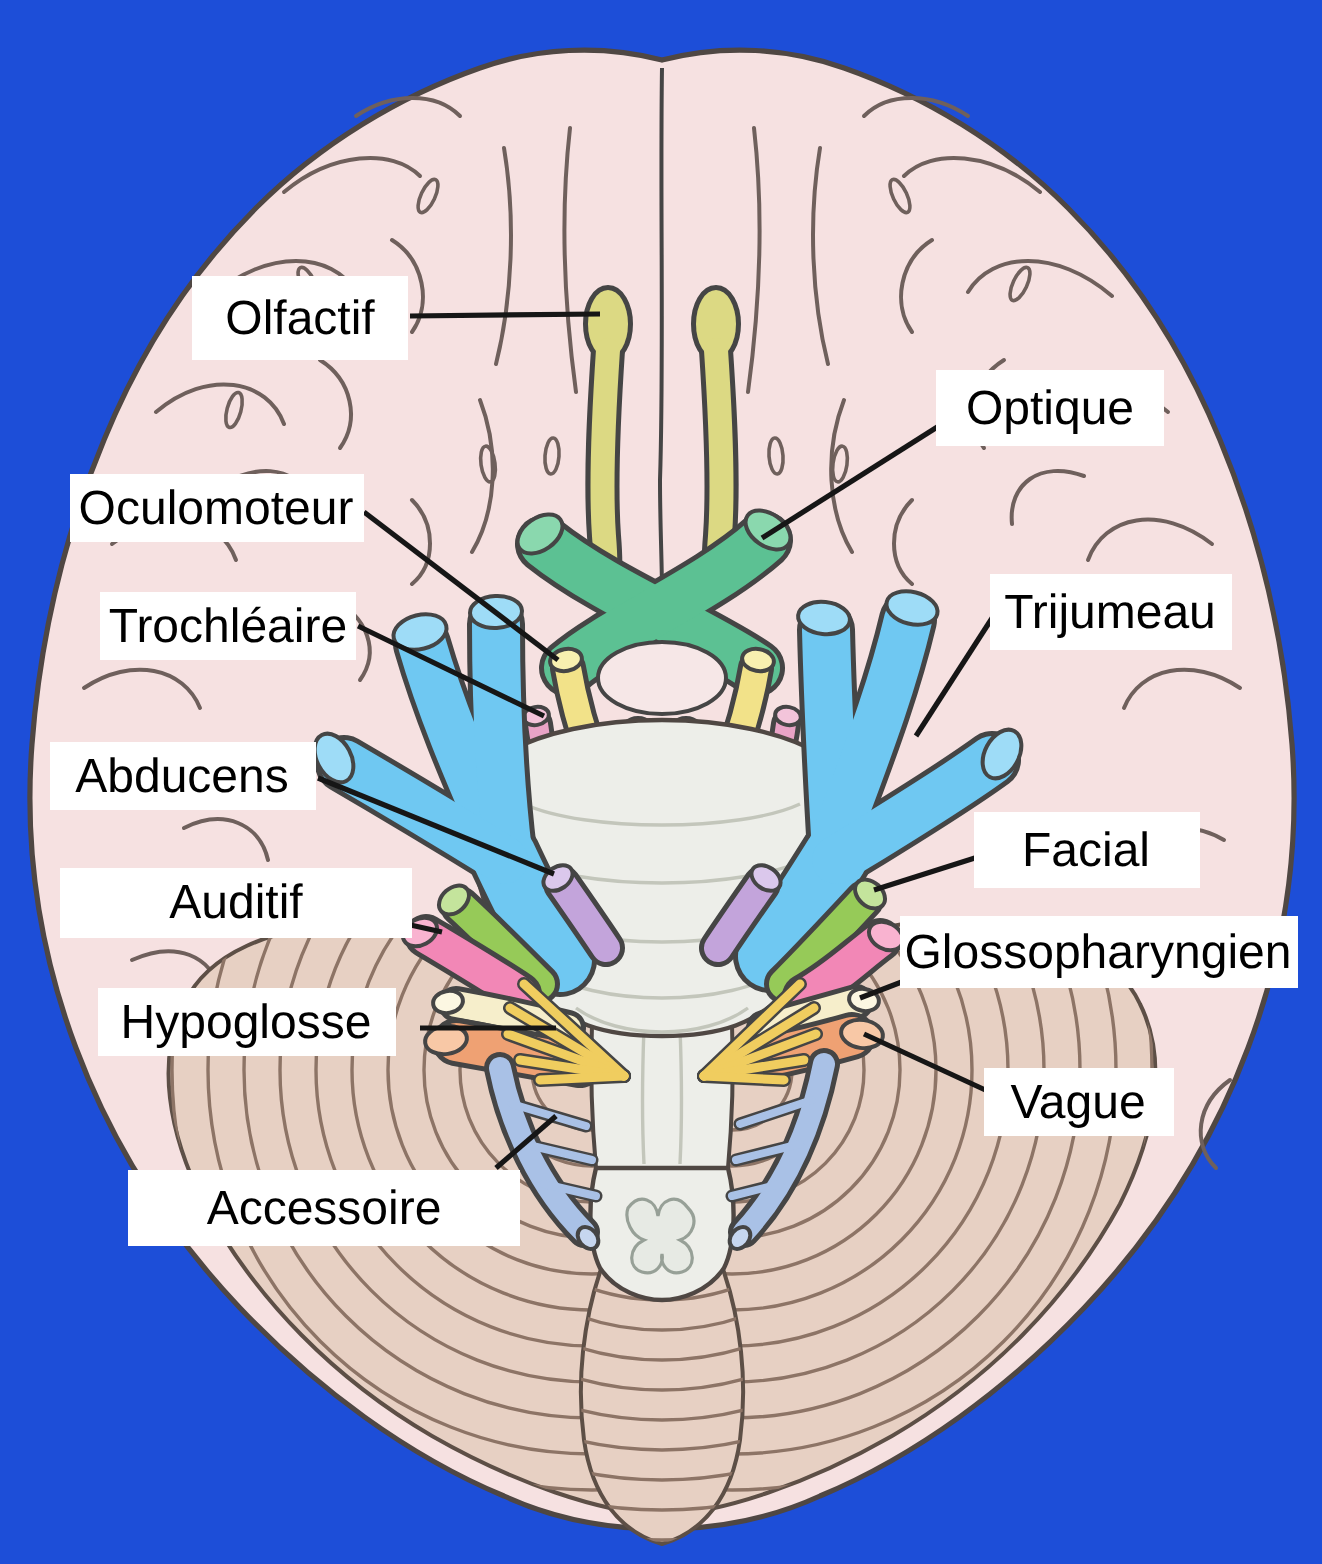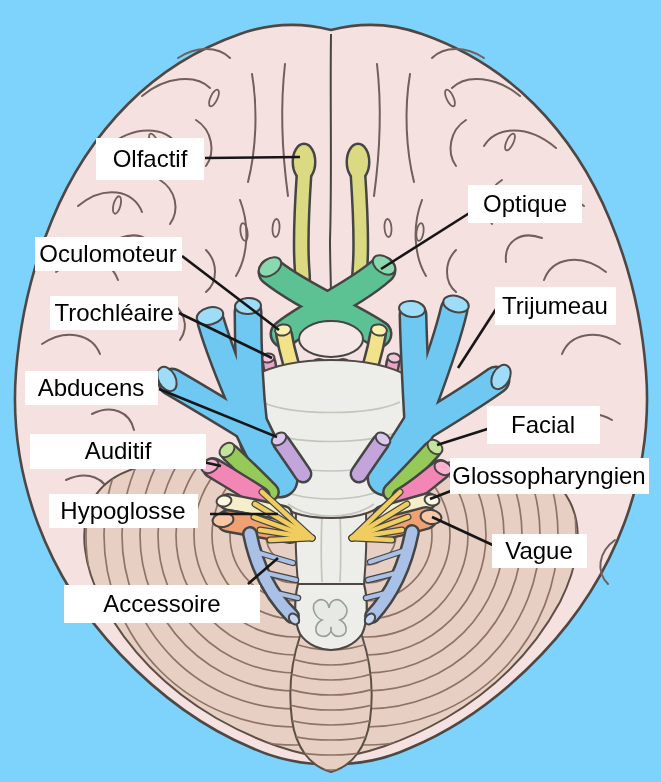--- a/index.html
+++ b/index.html
@@ -1,16 +1,16 @@
 <!DOCTYPE html>
 <html><head>
 <meta charset="utf-8">
 <style>
   html,body{margin:0;padding:0;background:#ffffff;}
-  .stage{position:relative;width:661px;height:782px;background:#7dd3fc;overflow:hidden;}
+  .stage{position:relative;width:661px;height:782px;background:#1d4ed8;overflow:hidden;}
   svg{display:block;}
   .outl{stroke:#454545;fill:none;}
   .gyr{stroke:#6f605c;stroke-width:2;fill:none;stroke-linecap:round;}
   .pocket{stroke:#6f605c;stroke-width:1.8;fill:none;}
   .ridge{stroke:#8d7466;stroke-width:1.7;fill:none;}
   .stria{stroke:#c3c6bb;stroke-width:1.7;fill:none;}
   .tube{fill:none;stroke-linecap:round;}
   .cut{stroke:#454545;stroke-width:2;}
   .lead{stroke:#161616;stroke-width:2.6;fill:none;}
   .lblbox{fill:#ffffff;}

